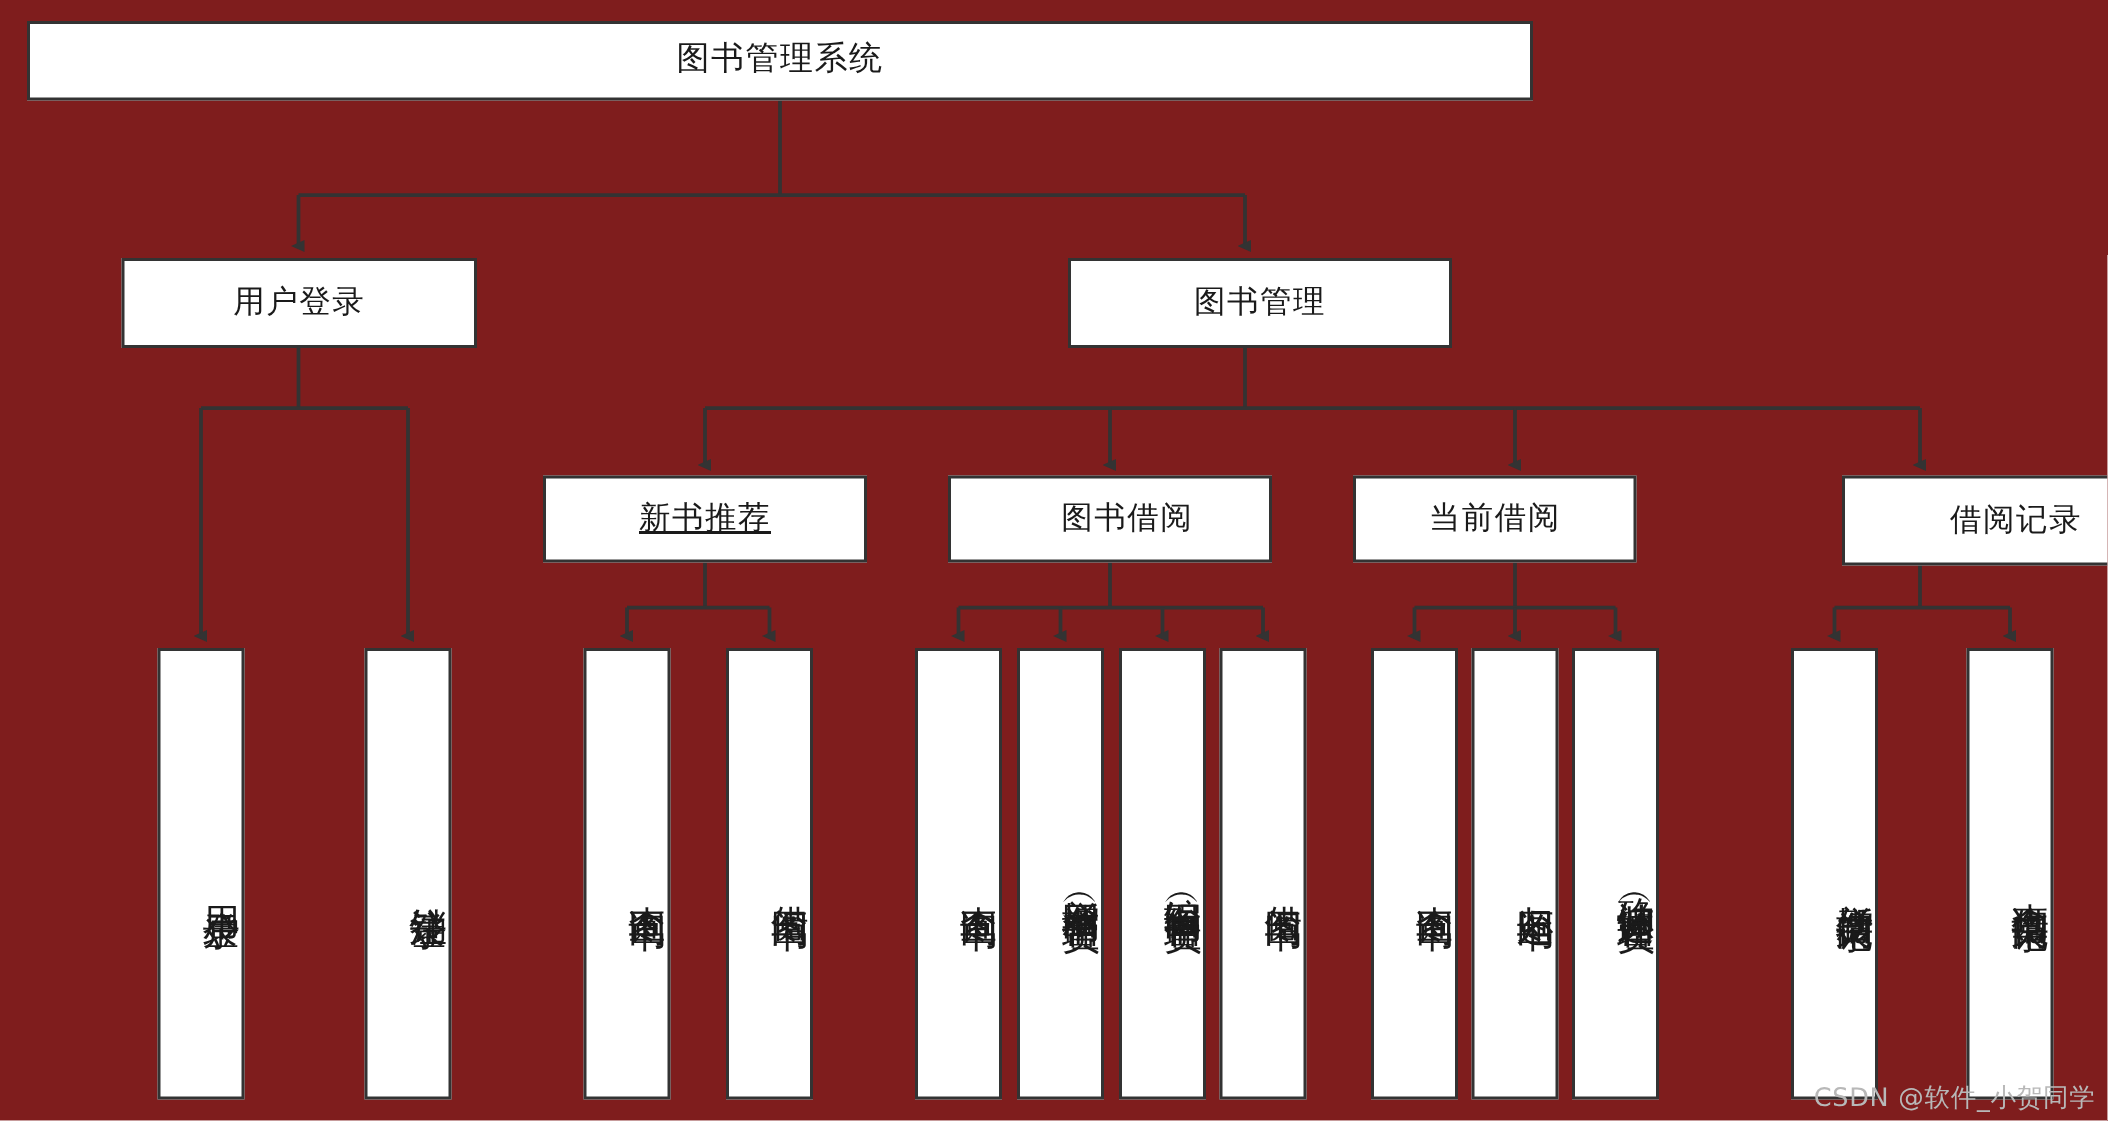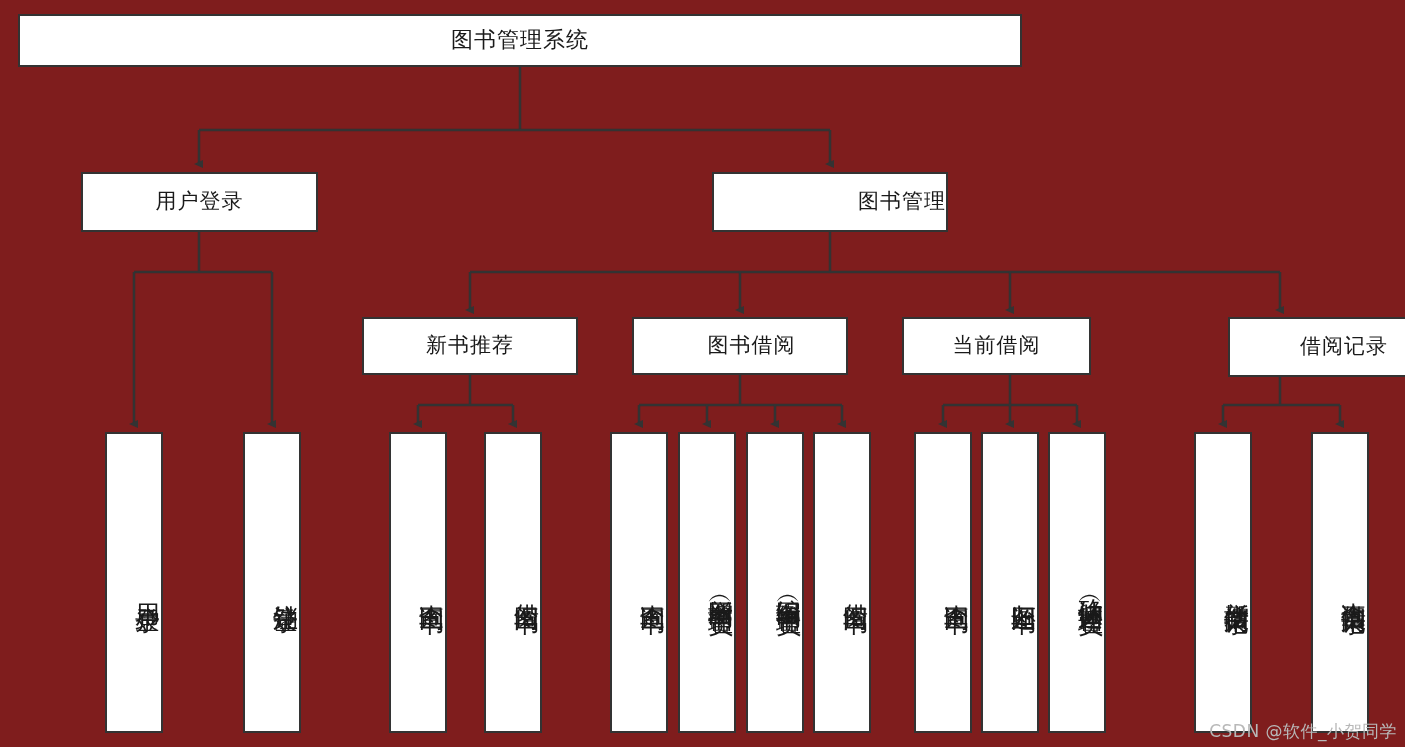--- a/index.html
+++ b/index.html
@@ -121,25 +121,25 @@
     </g>
   </svg>
 
   <div class="node node-h node-root" style="left:18px; top:14px; width:1004px; height:53px;">
     <span>图书管理系统</span>
   </div>
 
   <div class="node node-h" style="left:81px; top:172px; width:237px; height:60px;">
     <span>用户登录</span>
   </div>
-  <div class="node node-h" style="left:712px; top:172px; width:236px; height:60px;justify-content:flex-end;">
+  <div class="node node-h" style="left:712px; top:172px; width:256px; height:60px;">
     <span>图书管理</span>
   </div>
 
-  <div class="node node-h" style="left:362px; top:317px; width:216px; height:58px;">
+  <div class="node node-h" style="left:362px; top:317px; width:216px; height:58px;text-decoration:underline;">
     <span>新书推荐</span>
   </div>
   <div class="node node-h" style="left:632px; top:317px; width:216px; height:58px;padding-left:23px;">
     <span>图书借阅</span>
   </div>
   <div class="node node-h" style="left:902px; top:317px; width:189px; height:58px;">
     <span>当前借阅</span>
   </div>
   <div class="node node-h" style="left:1228px; top:317px; width:216px; height:60px;padding-left:16px;">
     <span>借阅记录</span>

